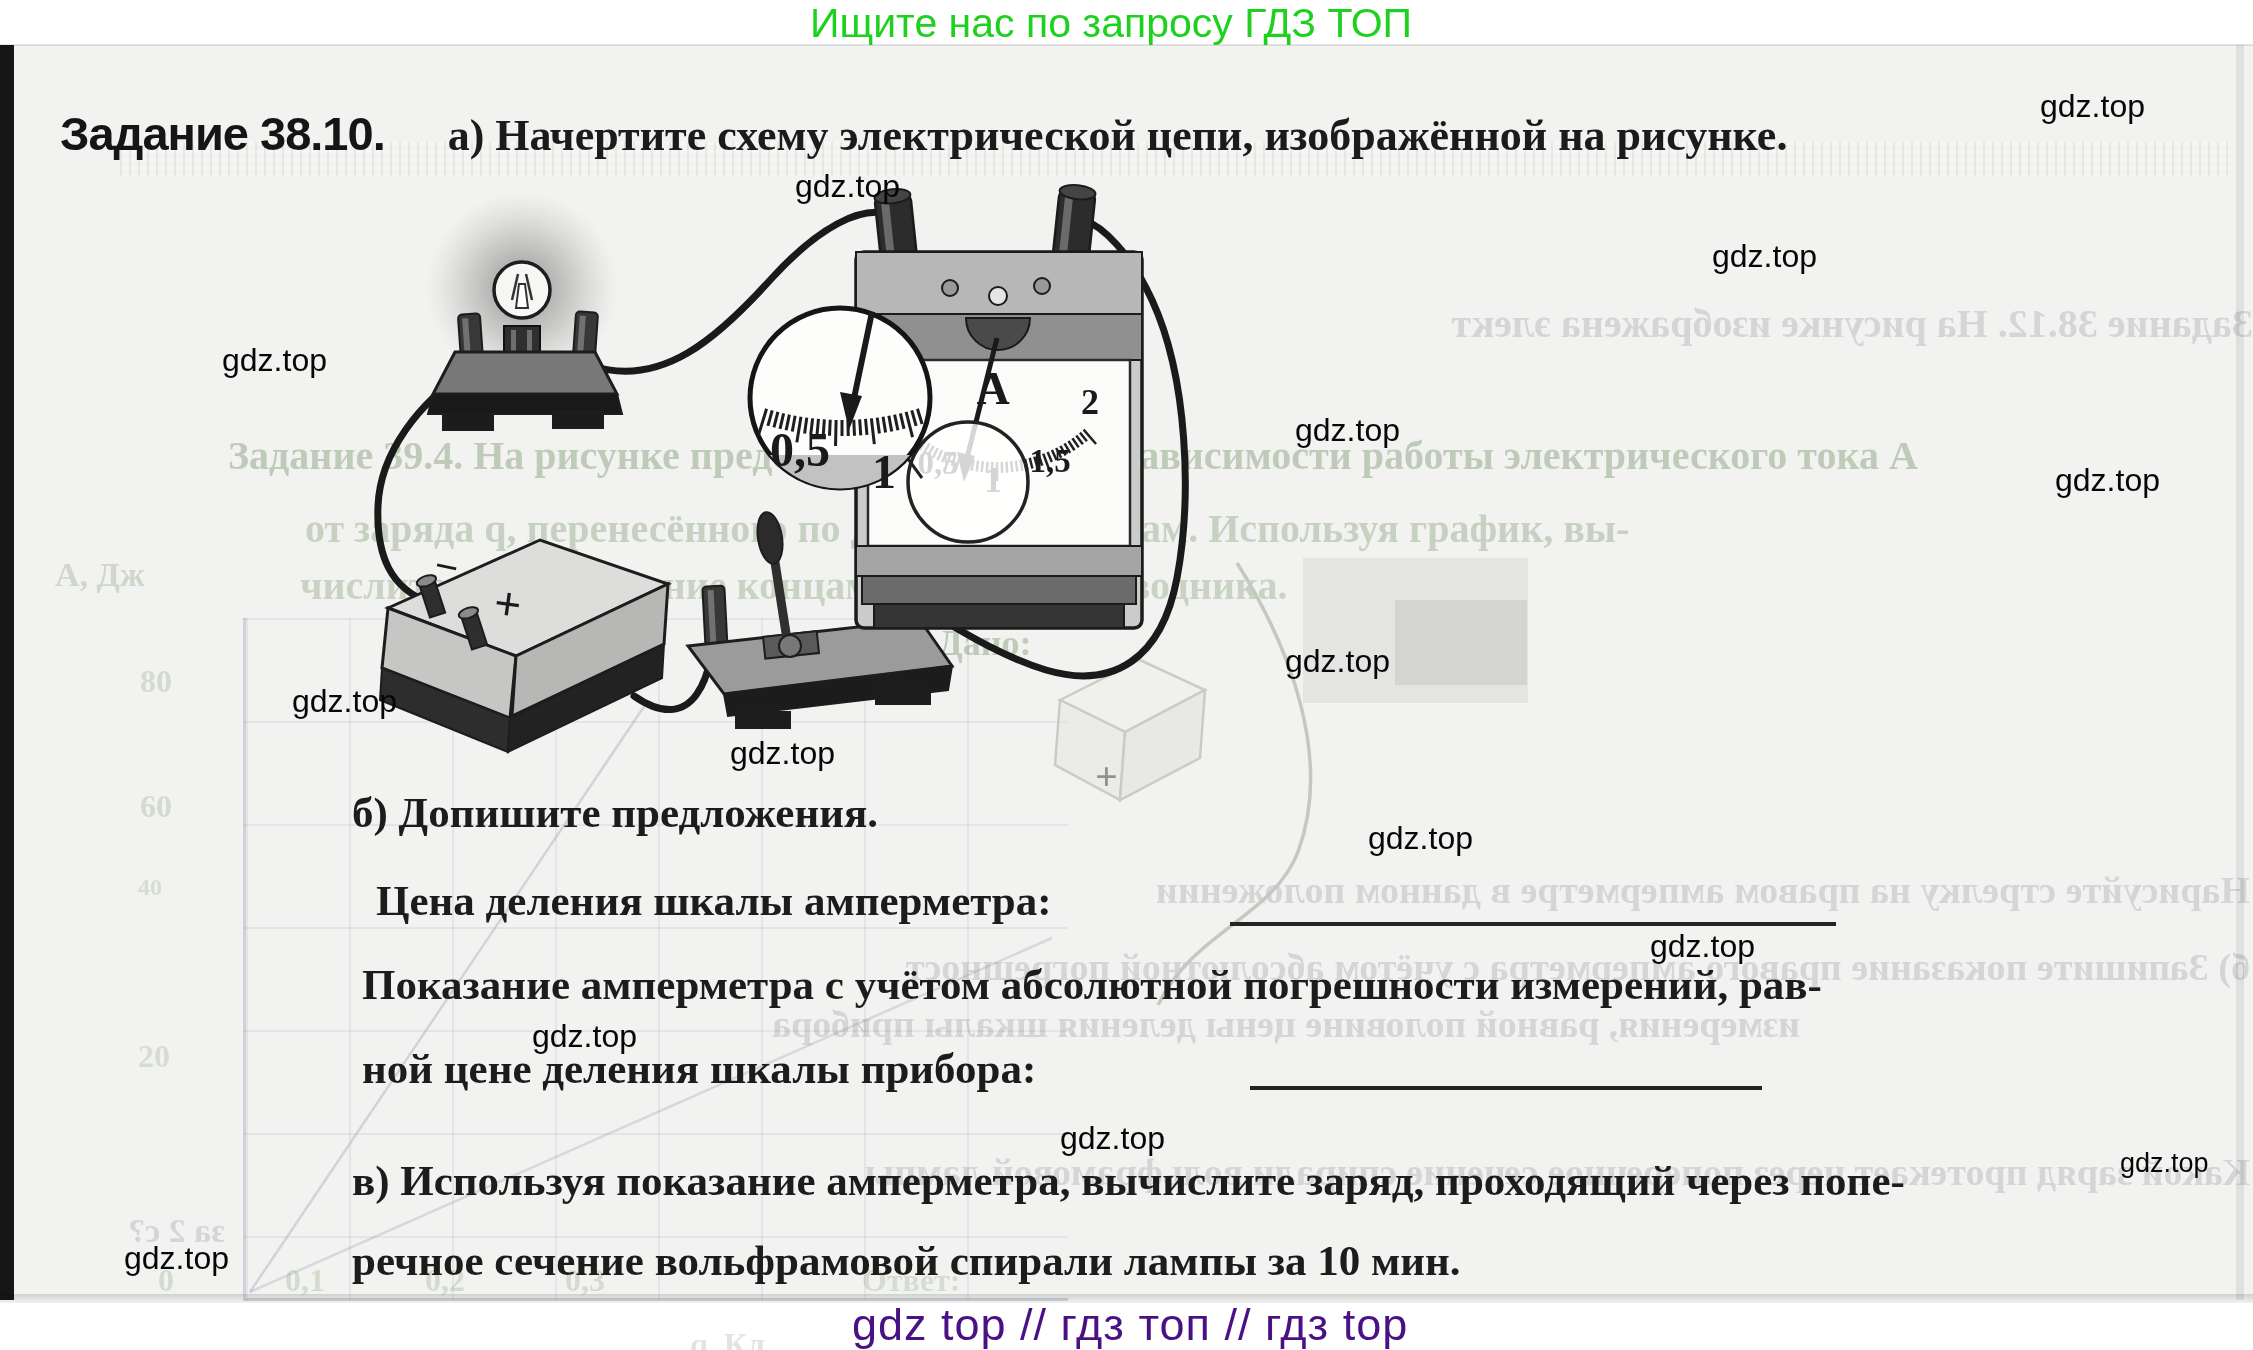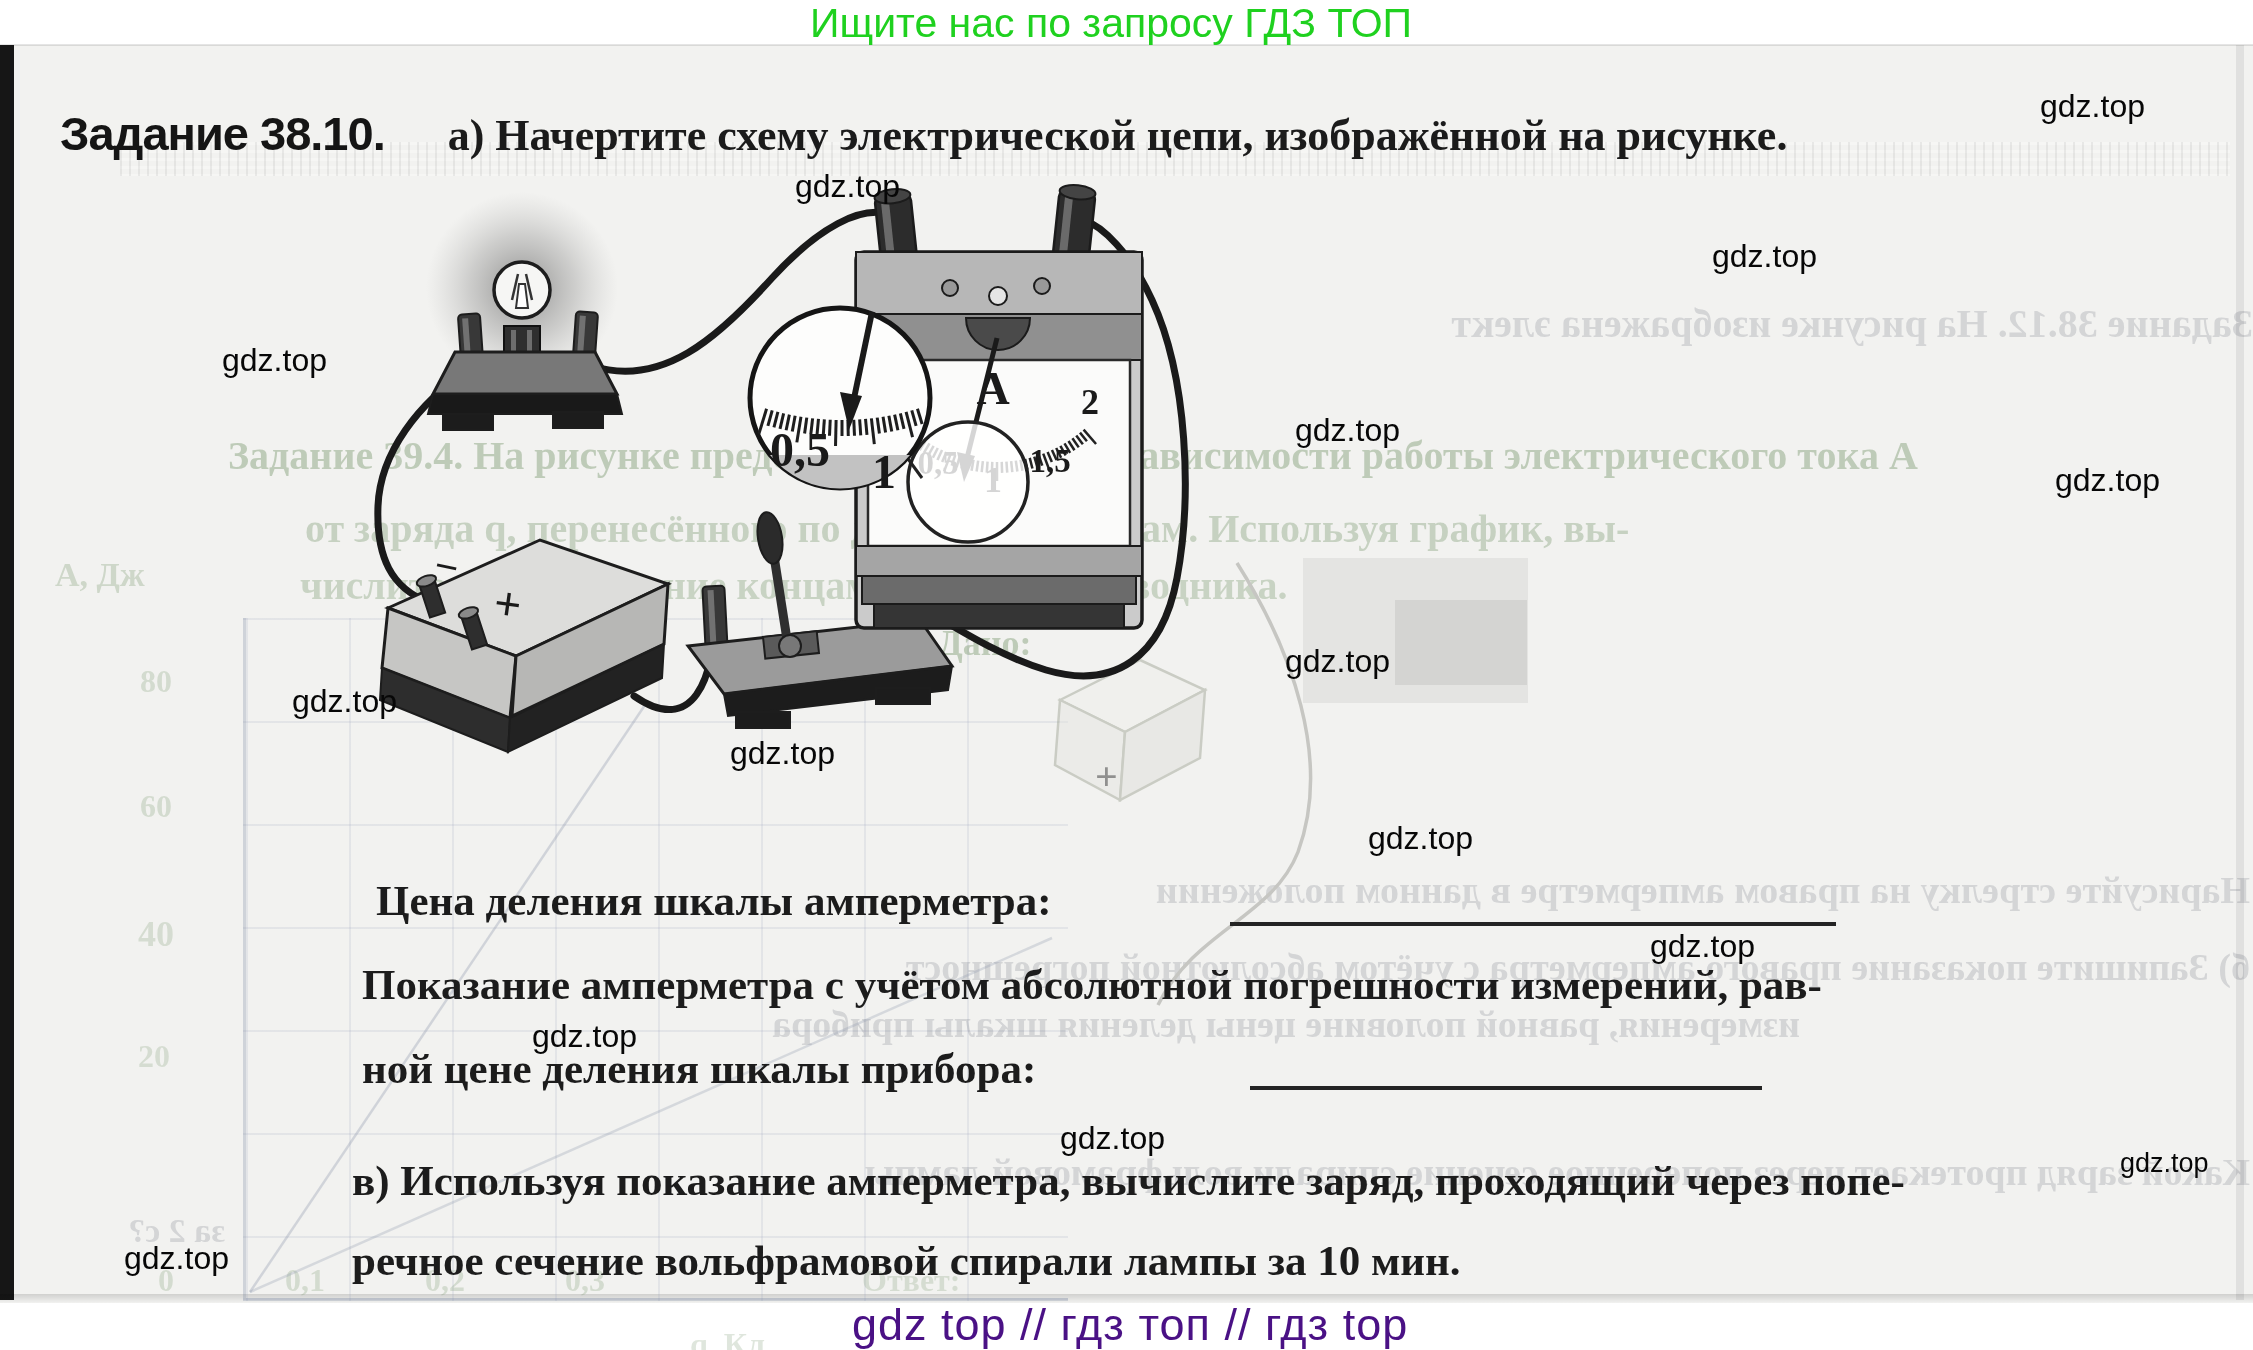--- a/index.html
+++ b/index.html
@@ -58,21 +58,21 @@
   <div class="abs ghost mir" style="left:20px;top:1150px;width:2230px;font-size:38px;">Какой заряд протекает через поперечное сечение спирали вольфрамовой лампы</div>
   <div class="abs ghost mir" style="left:25px;top:1212px;width:200px;font-size:34px;">за 2 с?</div>
 
   <div class="abs ggreen" style="left:228px;top:432px;font-size:40px;">Задание 39.4. На рисунке представлены графики зависимости работы электрического тока А</div>
   <div class="abs ggreen" style="left:305px;top:505px;font-size:40px;opacity:.85;">от заряда q, перенесённого по двум проводникам. Используя график, вы-</div>
   <div class="abs ggreen" style="left:300px;top:562px;font-size:40px;opacity:.8;">числите сопротивление концами каждого проводника.</div>
   <div class="abs ggreen" style="left:938px;top:622px;font-size:36px;">Дано:</div>
   <div class="abs ggreen" style="left:55px;top:556px;font-size:34px;opacity:.7;">А, Дж</div>
   <div class="abs ggreen" style="left:140px;top:663px;font-size:32px;opacity:.6;">80</div>
   <div class="abs ggreen" style="left:140px;top:788px;font-size:32px;opacity:.6;">60</div>
-  <div class="abs ggreen" style="left:138px;top:913px;font-size:36px;opacity:.55;">40</div>
+  <div class="abs ggreen" style="left:138px;top:874px;font-size:24px;opacity:.55;">40</div>
   <div class="abs ggreen" style="left:138px;top:1038px;font-size:32px;opacity:.55;">20</div>
   <div class="abs ggreen" style="left:158px;top:1262px;font-size:32px;opacity:.6;">0</div>
   <div class="abs ggreen" style="left:285px;top:1262px;font-size:32px;opacity:.6;">0,1</div>
   <div class="abs ggreen" style="left:425px;top:1262px;font-size:32px;opacity:.6;">0,2</div>
   <div class="abs ggreen" style="left:565px;top:1262px;font-size:32px;opacity:.6;">0,3</div>
   <div class="abs ggreen" style="left:690px;top:1326px;font-size:32px;opacity:.55;">q, Кл</div>
   <div class="abs ggreen" style="left:862px;top:1262px;font-size:32px;opacity:.55;">Ответ:</div>
 
   <svg class="abs" style="left:0;top:0;" width="2253" height="1350" viewBox="0 0 2253 1350">
     <defs>
@@ -280,20 +280,21 @@
       <line x1="872" y1="312" x2="852" y2="408" stroke="#1a1a1a" stroke-width="6"></line>
       <polygon points="840,392 862,396 849,430" fill="#1a1a1a"></polygon>
     </g>
   </svg>
 
   <div class="abs" style="left:60px;top:106px;display:flex;gap:18px;align-items:baseline;">
     <span class="t-num">Задание 38.10.</span>
     <span class="t-serif" style="white-space:nowrap;">а) Начертите схему электрической цепи, изображённой на рисунке.</span>
   </div>
 
+  <div class="abs bodytxt" style="left:352px;top:788px;">б) Допишите предложения.</div>
 
   <div class="abs bodytxt" style="left:376px;top:876px;">Цена деления шкалы амперметра:</div>
   <div class="abs rule" style="left:1230px;top:922px;width:606px;"></div>
 
   <div class="abs bodytxt" style="left:362px;top:960px;">Показание амперметра с учётом абсолютной погрешности измерений, рав-</div>
   <div class="abs bodytxt" style="left:362px;top:1044px;">ной цене деления шкалы прибора:</div>
   <div class="abs rule" style="left:1250px;top:1086px;width:512px;"></div>
 
   <div class="abs bodytxt" style="left:352px;top:1156px;">в) Используя показание амперметра, вычислите заряд, проходящий через попе-</div>
   <div class="abs bodytxt" style="left:352px;top:1236px;">речное сечение вольфрамовой спирали лампы за 10 мин.</div>

